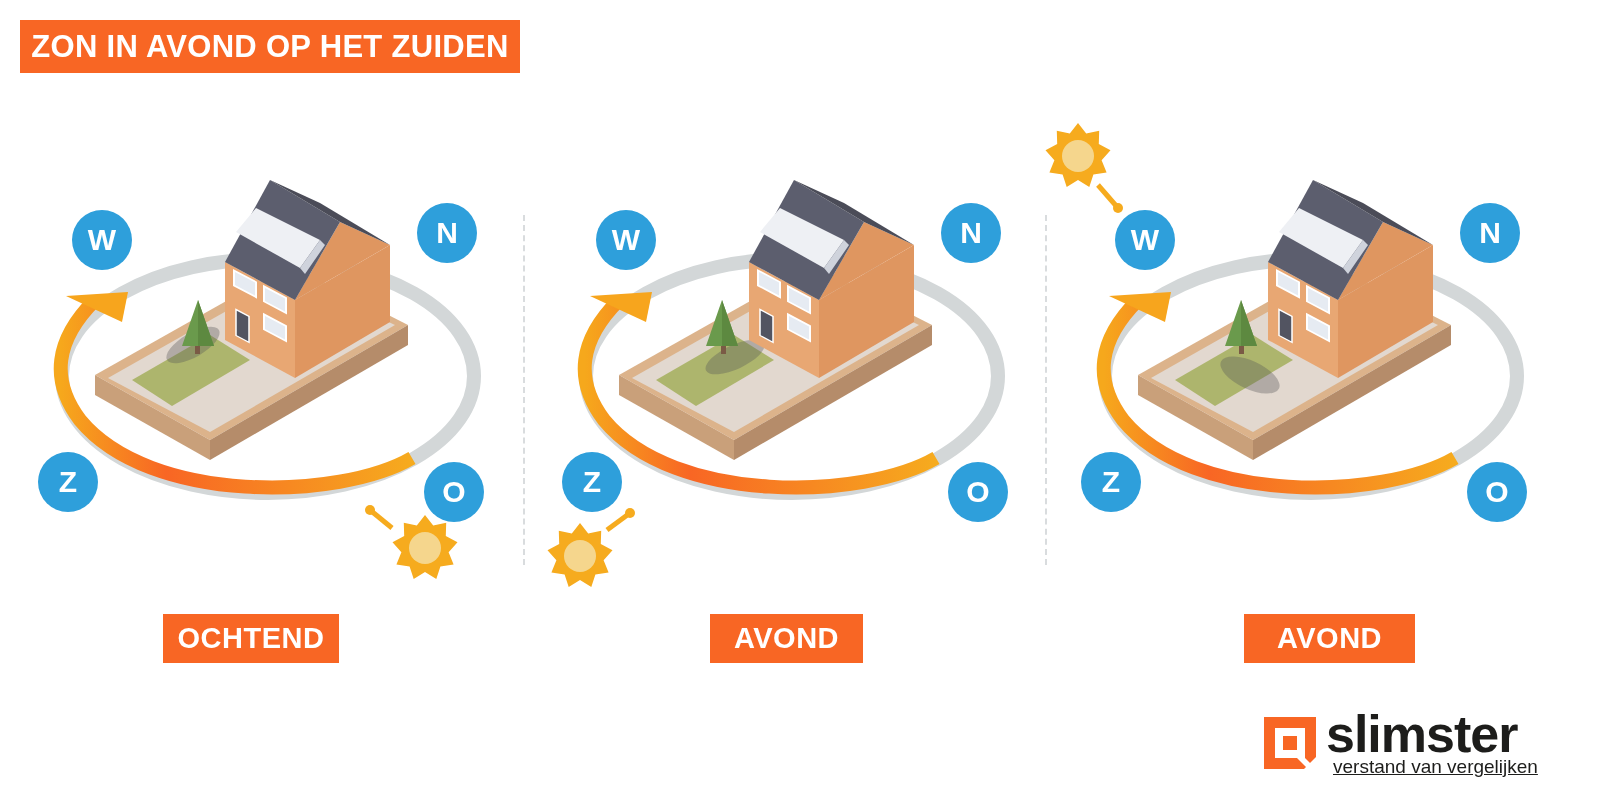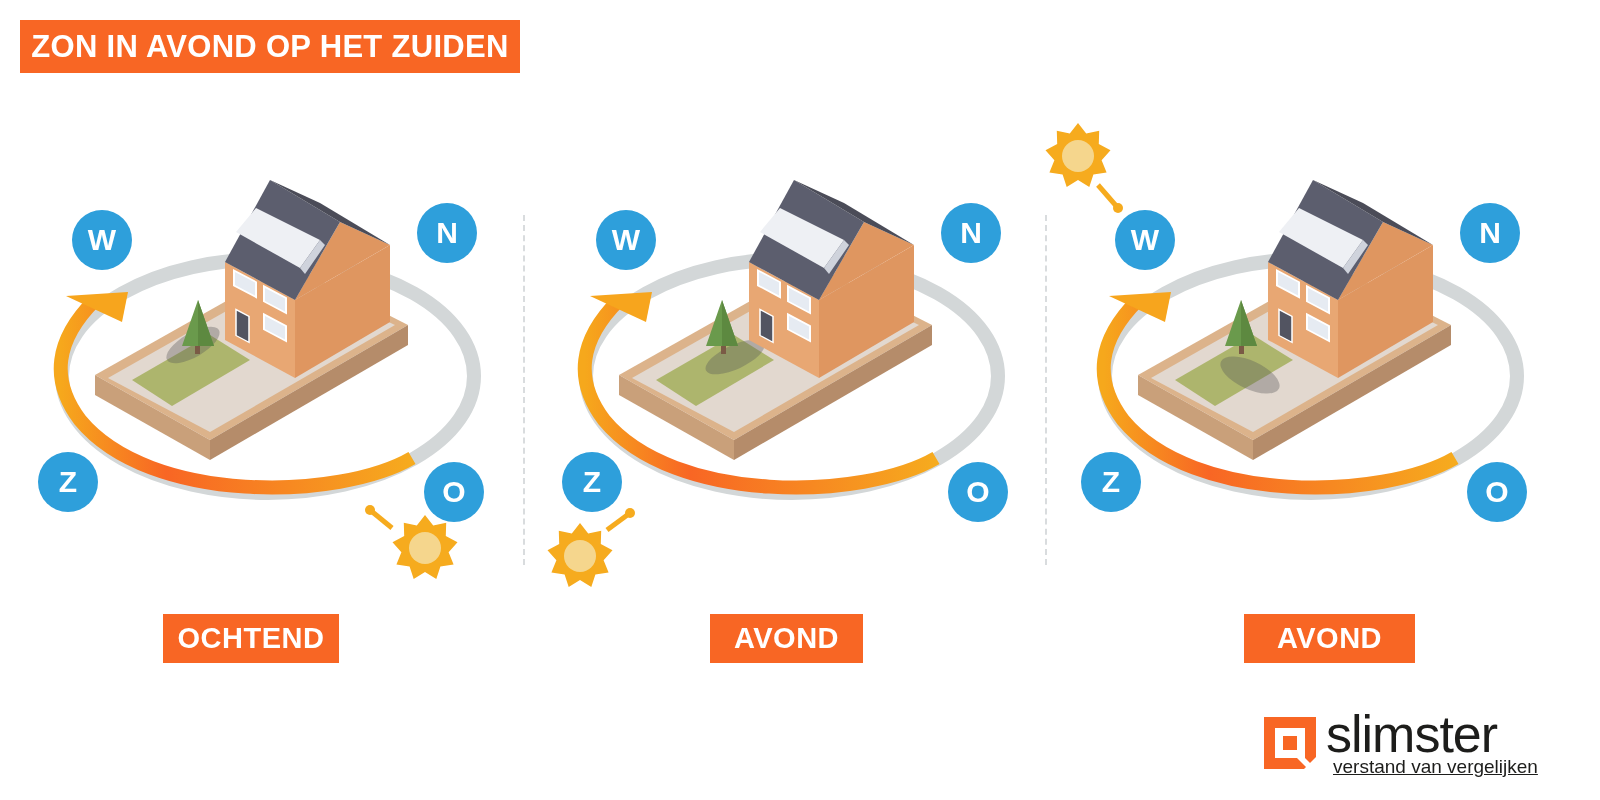--- a/index.html
+++ b/index.html
@@ -3,21 +3,21 @@
 <meta charset="utf-8">
 <style>
   html,body{margin:0;padding:0;background:#ffffff;}
   body{width:1600px;height:800px;position:relative;overflow:hidden;font-family:"Liberation Sans","DejaVu Sans",sans-serif;}
   .title-badge{position:absolute;left:20px;top:20px;height:53px;width:500px;background:#f86624;color:#fff;display:flex;align-items:center;justify-content:center;font-weight:700;font-size:31px;letter-spacing:0.3px;}
   .divider{position:absolute;top:215px;height:350px;width:0;border-left:2px dashed #d9dcde;}
   .phase-label{position:absolute;top:614px;height:49px;background:#f86624;color:#fff;font-weight:700;font-size:29px;display:flex;align-items:center;justify-content:center;letter-spacing:0.5px;}
   .compass{position:absolute;width:60px;height:60px;border-radius:50%;background:#2e9fdb;color:#fff;font-weight:700;font-size:30px;display:flex;align-items:center;justify-content:center;}
   .logo{position:absolute;left:1264px;top:712px;width:330px;height:70px;}
   .logo-mark{position:absolute;left:0;top:5px;width:52px;height:52px;}
-  .logo-word{position:absolute;left:62px;top:-8px;font-weight:400;font-size:52px;color:#1d1d1b;letter-spacing:-1px;}
+  .logo-word{position:absolute;left:62px;top:-8px;font-weight:700;font-size:52px;color:#1d1d1b;letter-spacing:-1px;}
   .logo-tag{position:absolute;left:69px;top:44px;font-size:19px;color:#1d1d1b;text-decoration:underline;}
 </style>
 </head>
 <body>
 
 <div class="title-badge">ZON IN AVOND OP HET ZUIDEN</div>
 
 <div class="divider" style="left:523px;"></div>
 <div class="divider" style="left:1045px;"></div>
 

